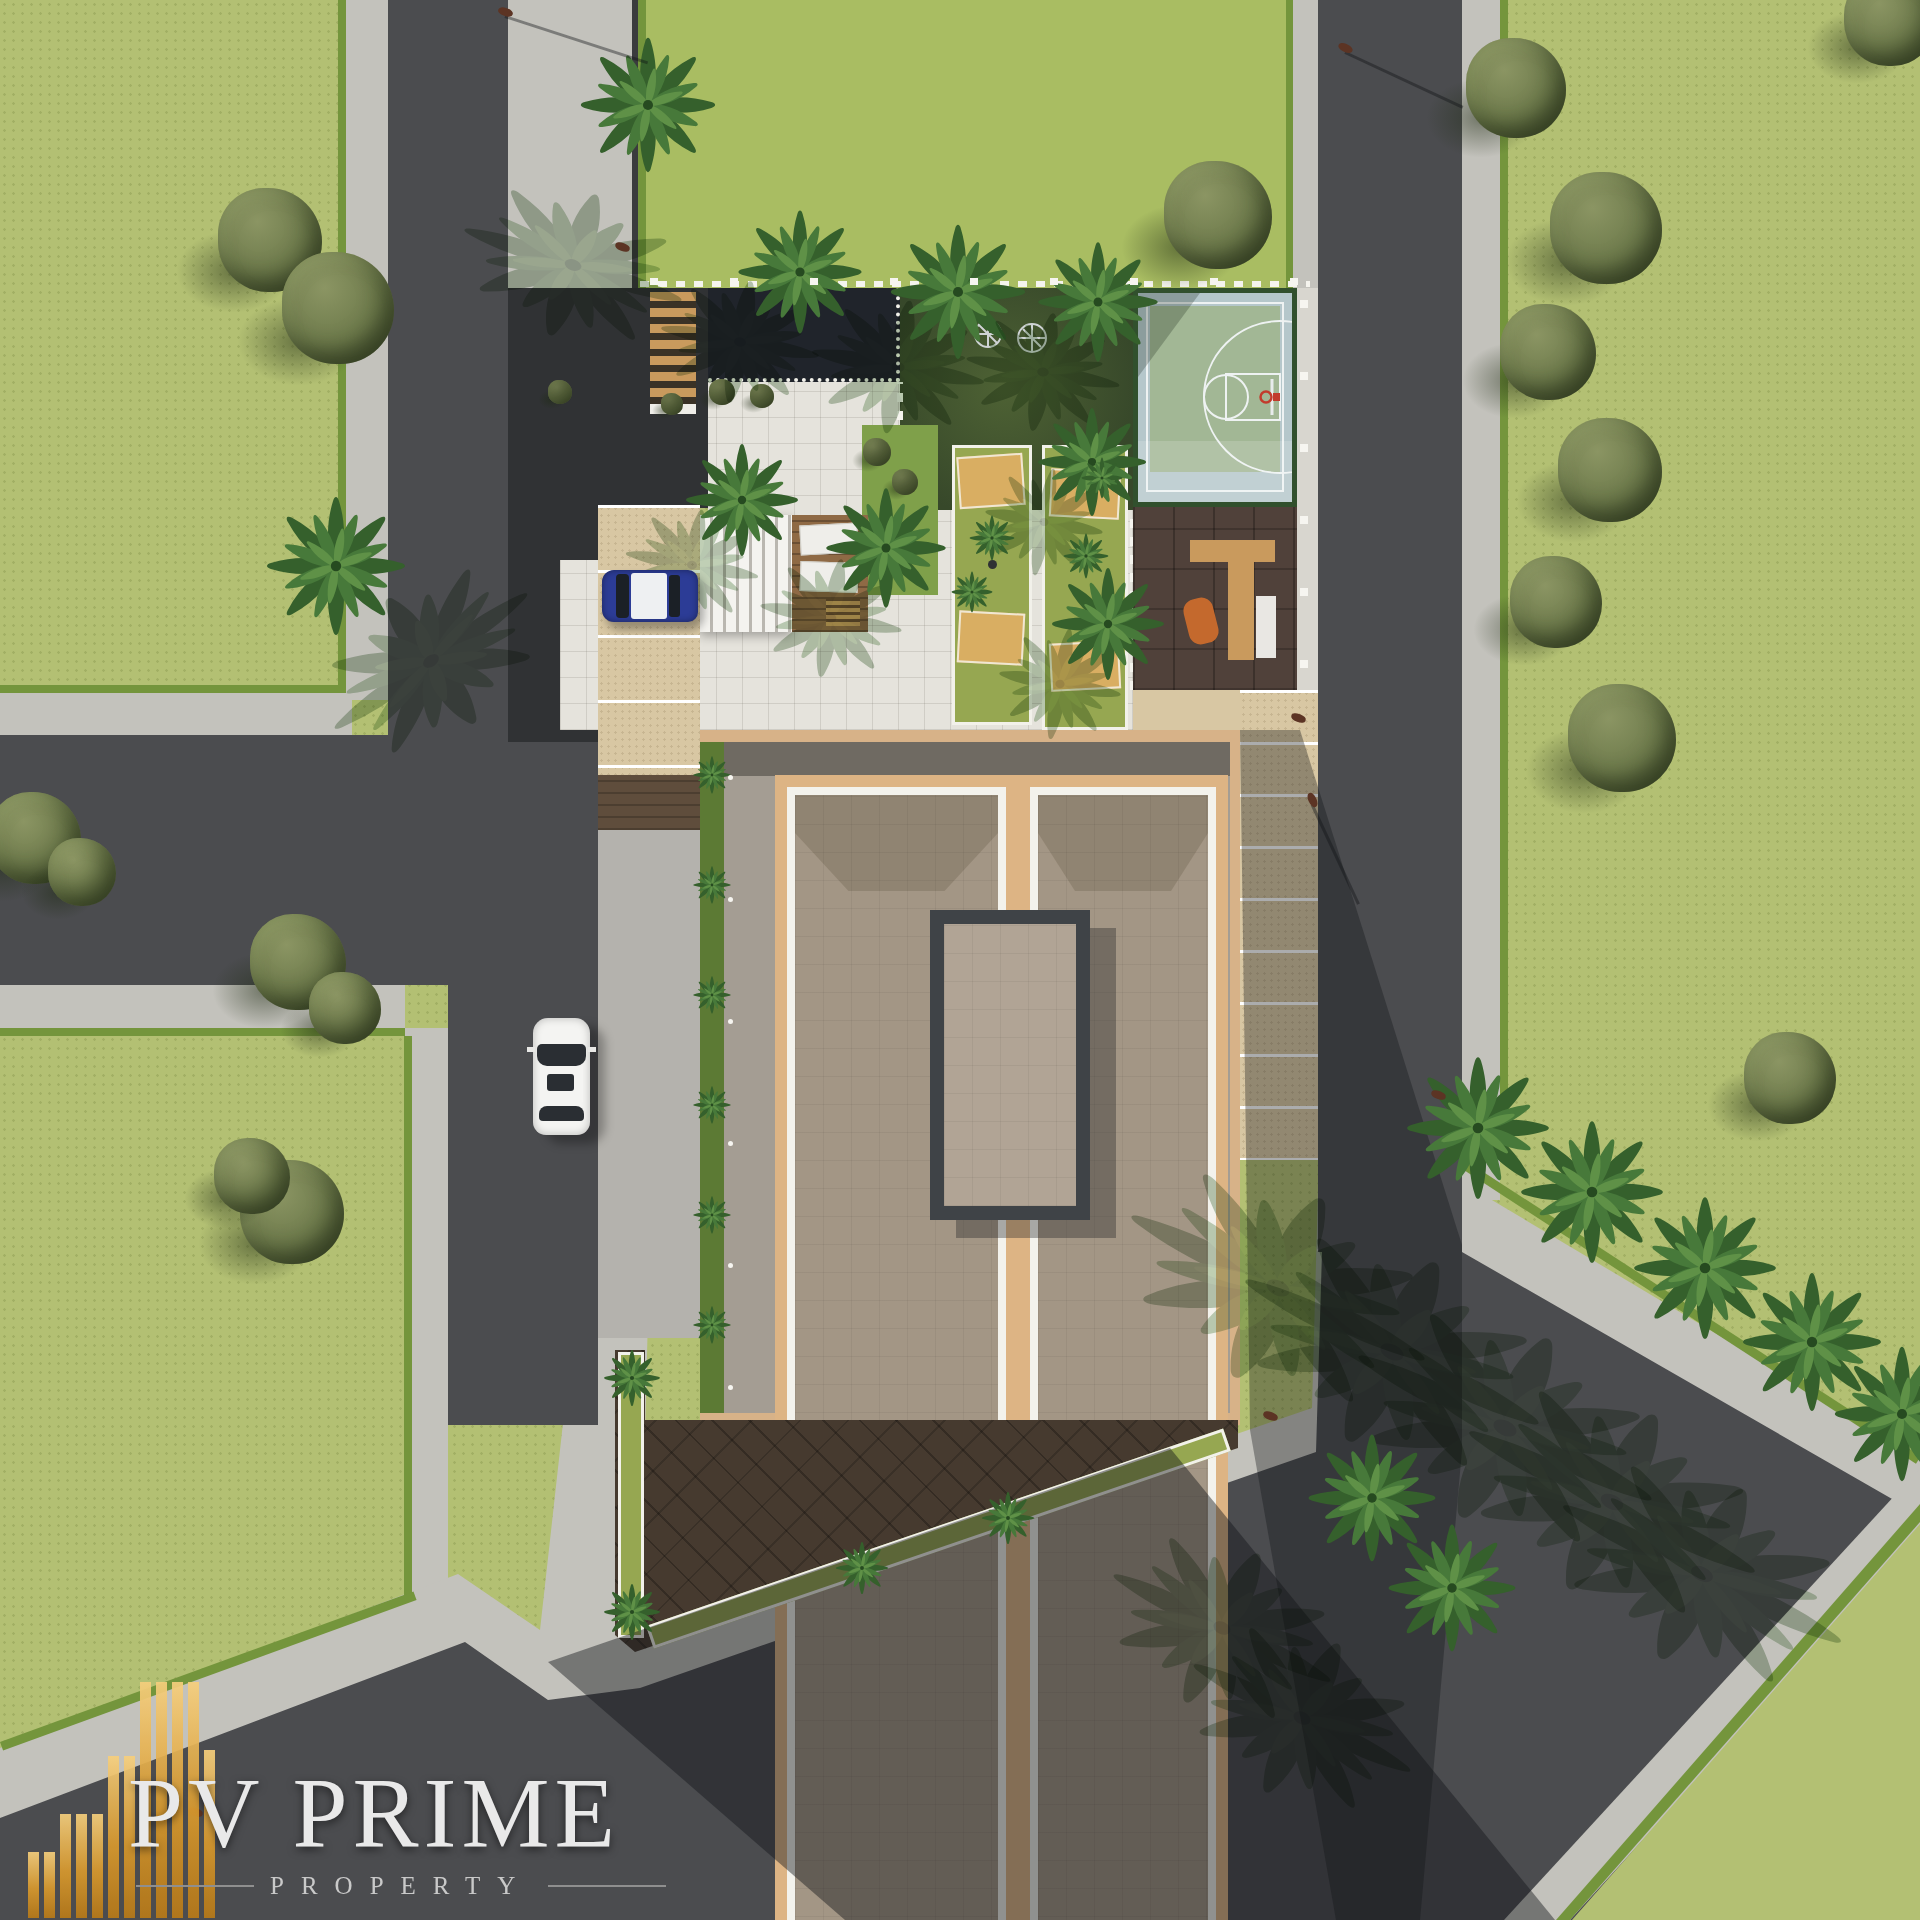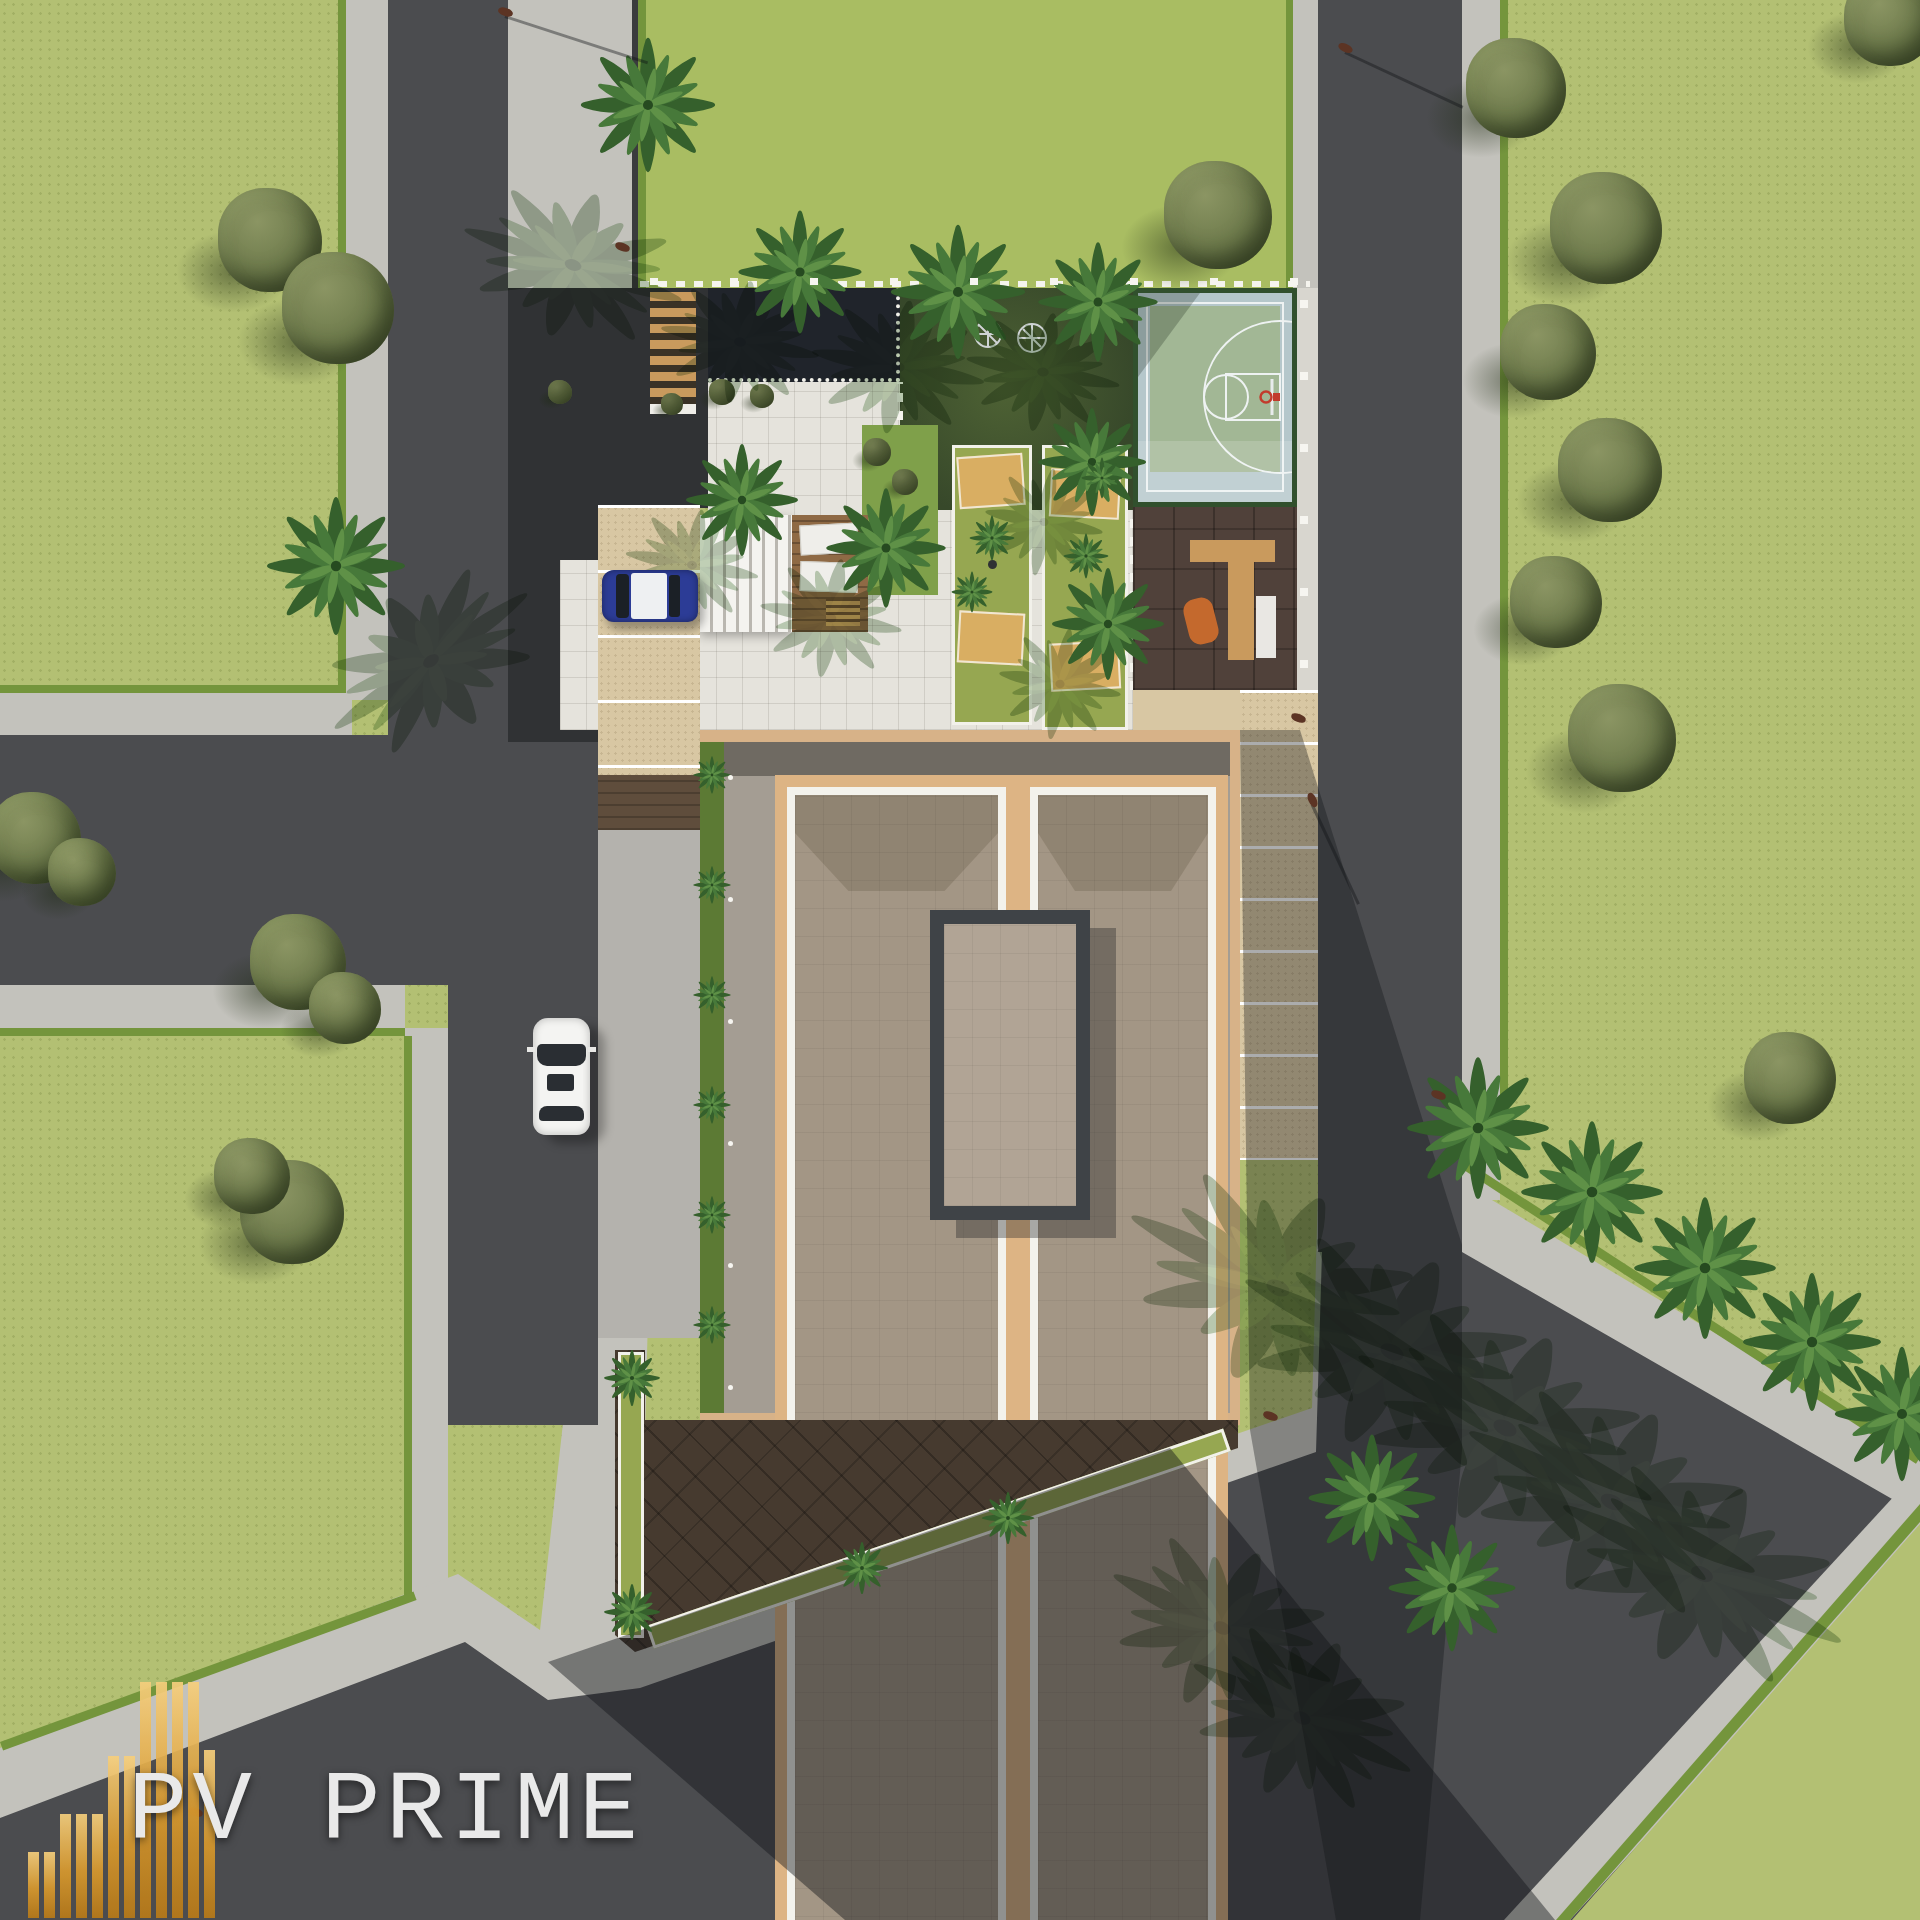--- a/index.html
+++ b/index.html
@@ -46,21 +46,21 @@
       repeating-linear-gradient(-45deg,rgba(0,0,0,.18) 0 2px,transparent 2px 34px);}
   .gstrip{background:#96a751;border:3px solid #f2f1ea;}
   .louver{background:repeating-linear-gradient(90deg,#f4f3ef 0 10px,#bab7b0 10px 13px);}
   .wooddeck{background:var(--wood,#8f6a45);
     background-image:repeating-linear-gradient(0deg,rgba(0,0,0,.25) 0 2px,transparent 2px 11px);}
   .deckred{background:var(--deck,#50413a);
     background-image:repeating-linear-gradient(90deg,rgba(0,0,0,.25) 0 2px,transparent 2px 40px),
       repeating-linear-gradient(0deg,rgba(0,0,0,.2) 0 2px,transparent 2px 40px);}
   .lounger{background:var(--lounger,#d9ae62);border:2px solid #f0e7d2;}
   .whitepad{background:#efeeea;border:1px solid #cfcdc6;}
-  #brand{font-family:Liberation Mono, monospace;color:var(--textSilver,#e9e9e9);
+  #brand{font-family:Liberation Serif, serif;color:var(--textSilver,#e9e9e9);
     font-size:99px;letter-spacing:5px;text-shadow:0 3px 9px rgba(0,0,0,.55);white-space:nowrap;}
   #tagrow{display:flex;align-items:center;gap:16px;}
   #tagrow .tline{position:static;flex:0 0 118px;height:2px;background:#8f8f8f;}
   #tagline{position:static;font-family:"Liberation Serif",serif;color:var(--textGray,#c9c9c9);
     font-size:25px;letter-spacing:17px;white-space:nowrap;}
   #goldicon{display:flex;align-items:flex-end;gap:5px;opacity:.92;}
   #goldicon .bar{position:static;width:11px;
     background:linear-gradient(180deg,#f6cf7d,#d99a2e 55%,#b87a18);}
   .chev{left:0;top:0;width:100%;height:100%;
     clip-path:polygon(0 0,100% 0,100% 38px,calc(50% + 48px) 96px,calc(50% - 48px) 96px,0 38px);
@@ -553,13 +553,18 @@
       <div class="bar" style="height: 104px;"></div>
       <div class="bar" style="height: 162px;"></div>
       <div class="bar" style="height: 162px;"></div>
       <div class="bar" style="height: 236px;"></div>
       <div class="bar" style="height: 236px;"></div>
       <div class="bar" style="height: 236px;"></div>
       <div class="bar" style="height: 236px;"></div>
       <div class="bar" style="height: 168px;"></div>
     </div>
   <div id="brand" style="left:128px;top:1756px">PV PRIME</div>
+  <div id="tagrow" style="left:136px;top:1872px">
+    <span class="tline"></span>
+    <span id="tagline">PROPERTY</span>
+    <span class="tline"></span>
+  </div>
 </div>
 
 </body></html>

